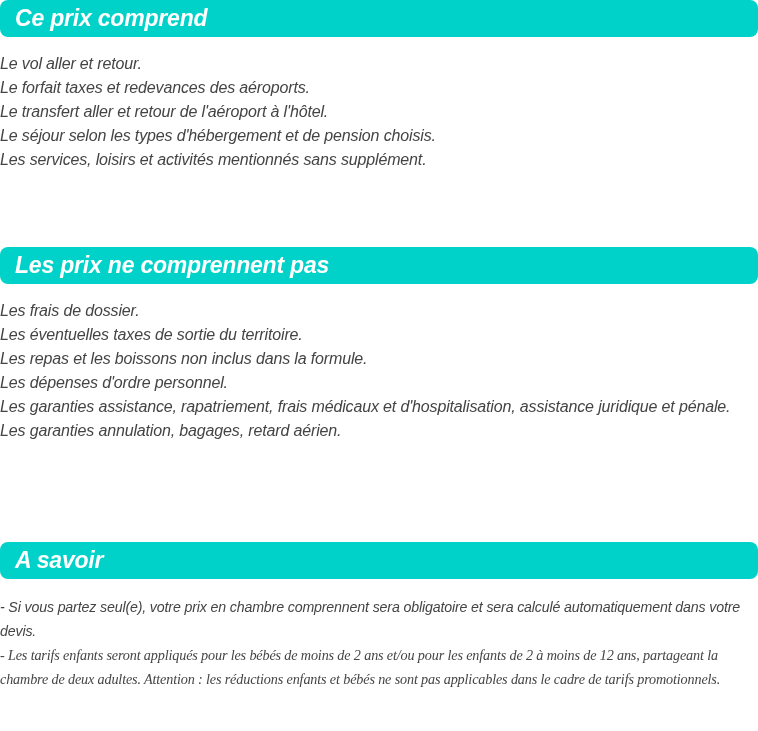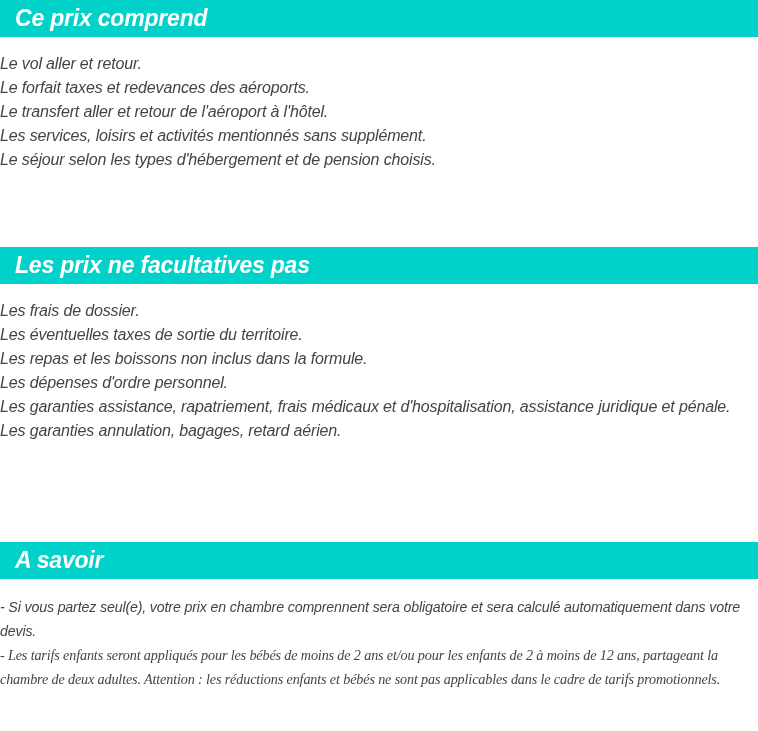--- a/index.html
+++ b/index.html
@@ -1,42 +1,42 @@
 <!DOCTYPE html>
 <html><head>
 <meta charset="utf-8">
 <style>
   html, body { margin:0; padding:0; background:#ffffff; }
   body { width:758px; height:731px; overflow:hidden; position:relative;
          font-family:"Liberation Sans", "DejaVu Sans", sans-serif; }
-  .band { position:absolute; left:0; width:758px; height:37px; background:#00d2c9; }
+  .band { position:absolute; left:0; width:758px; height:37px; background:#00d2c9;border-radius:8px; }
   .band h2 { margin:0; padding-left:15px; color:#ffffff; font-style:italic; font-weight:bold;
              font-size:23px; line-height:37px; letter-spacing:-0.2px; }
   .list { position:absolute; left:0; width:758px; margin:0; padding:0; list-style:none; }
   .list li { font-style:italic; font-size:16px; color:#444444; line-height:24px; height:24px;
              white-space:nowrap; letter-spacing:-0.15px; }
   .para { position:absolute; left:0; width:752px; margin:0; font-style:italic; font-size:14.2px;
           color:#444444; line-height:24px; letter-spacing:-0.15px; }
 </style>
 </head>
 <body>
 
 <div class="band" style="top:0px;">
   <h2>Ce prix comprend</h2>
 </div>
 <ul class="list" style="top:52px;">
   <li>Le vol aller et retour.</li>
   <li>Le forfait taxes et redevances des aéroports.</li>
   <li>Le transfert aller et retour de l'aéroport à l'hôtel.</li>
+  <li>Le séjour selon les types d'hébergement et de pension choisis.</li>
   <li>Les services, loisirs et activités mentionnés sans supplément.</li>
-  <li>Le séjour selon les types d'hébergement et de pension choisis.</li>
 </ul>
 
 <div class="band" style="top:247px;">
-  <h2>Les prix ne facultatives pas</h2>
+  <h2>Les prix ne comprennent pas</h2>
 </div>
 <ul class="list" style="top:299px;">
   <li>Les frais de dossier.</li>
   <li>Les éventuelles taxes de sortie du territoire.</li>
   <li>Les repas et les boissons non inclus dans la formule.</li>
   <li>Les dépenses d'ordre personnel.</li>
   <li>Les garanties assistance, rapatriement, frais médicaux et d'hospitalisation, assistance juridique et pénale.</li>
   <li>Les garanties annulation, bagages, retard aérien.</li>
 </ul>
 

